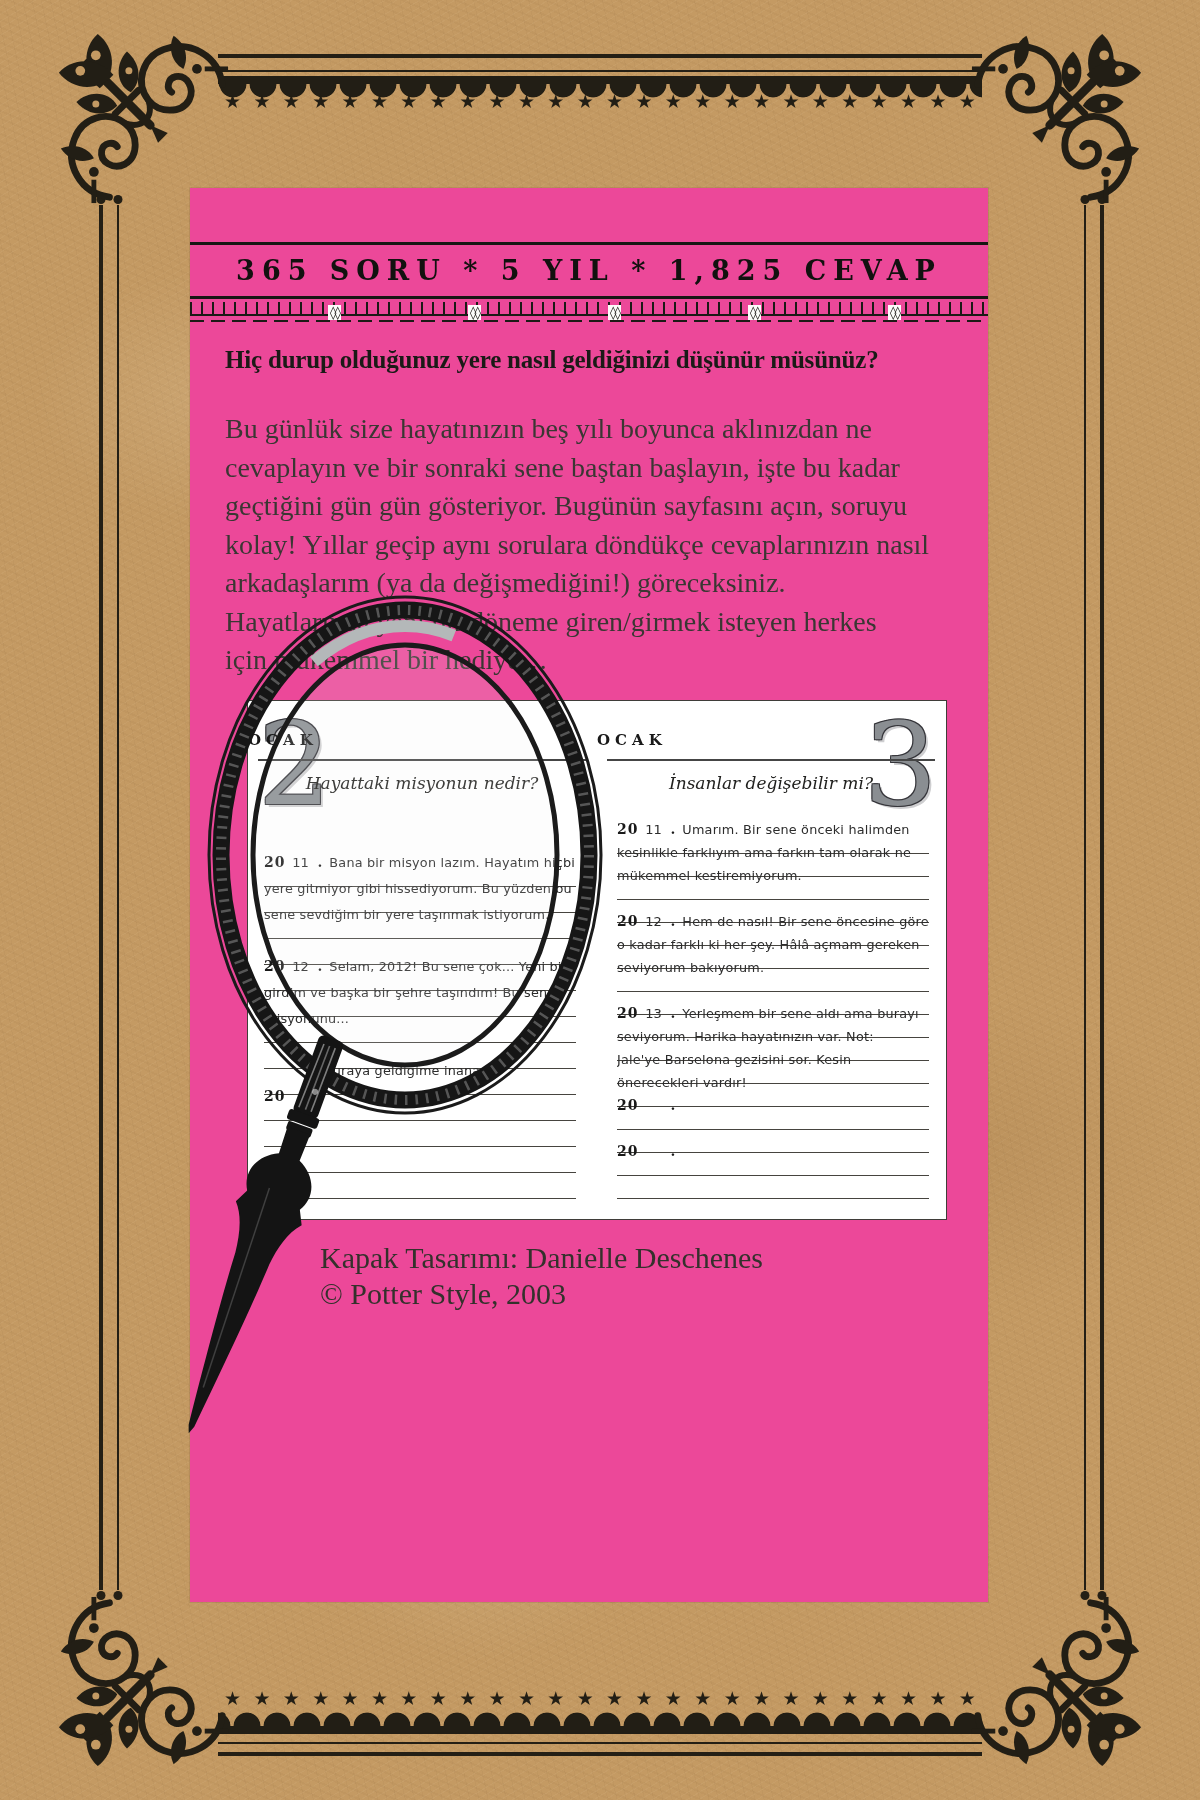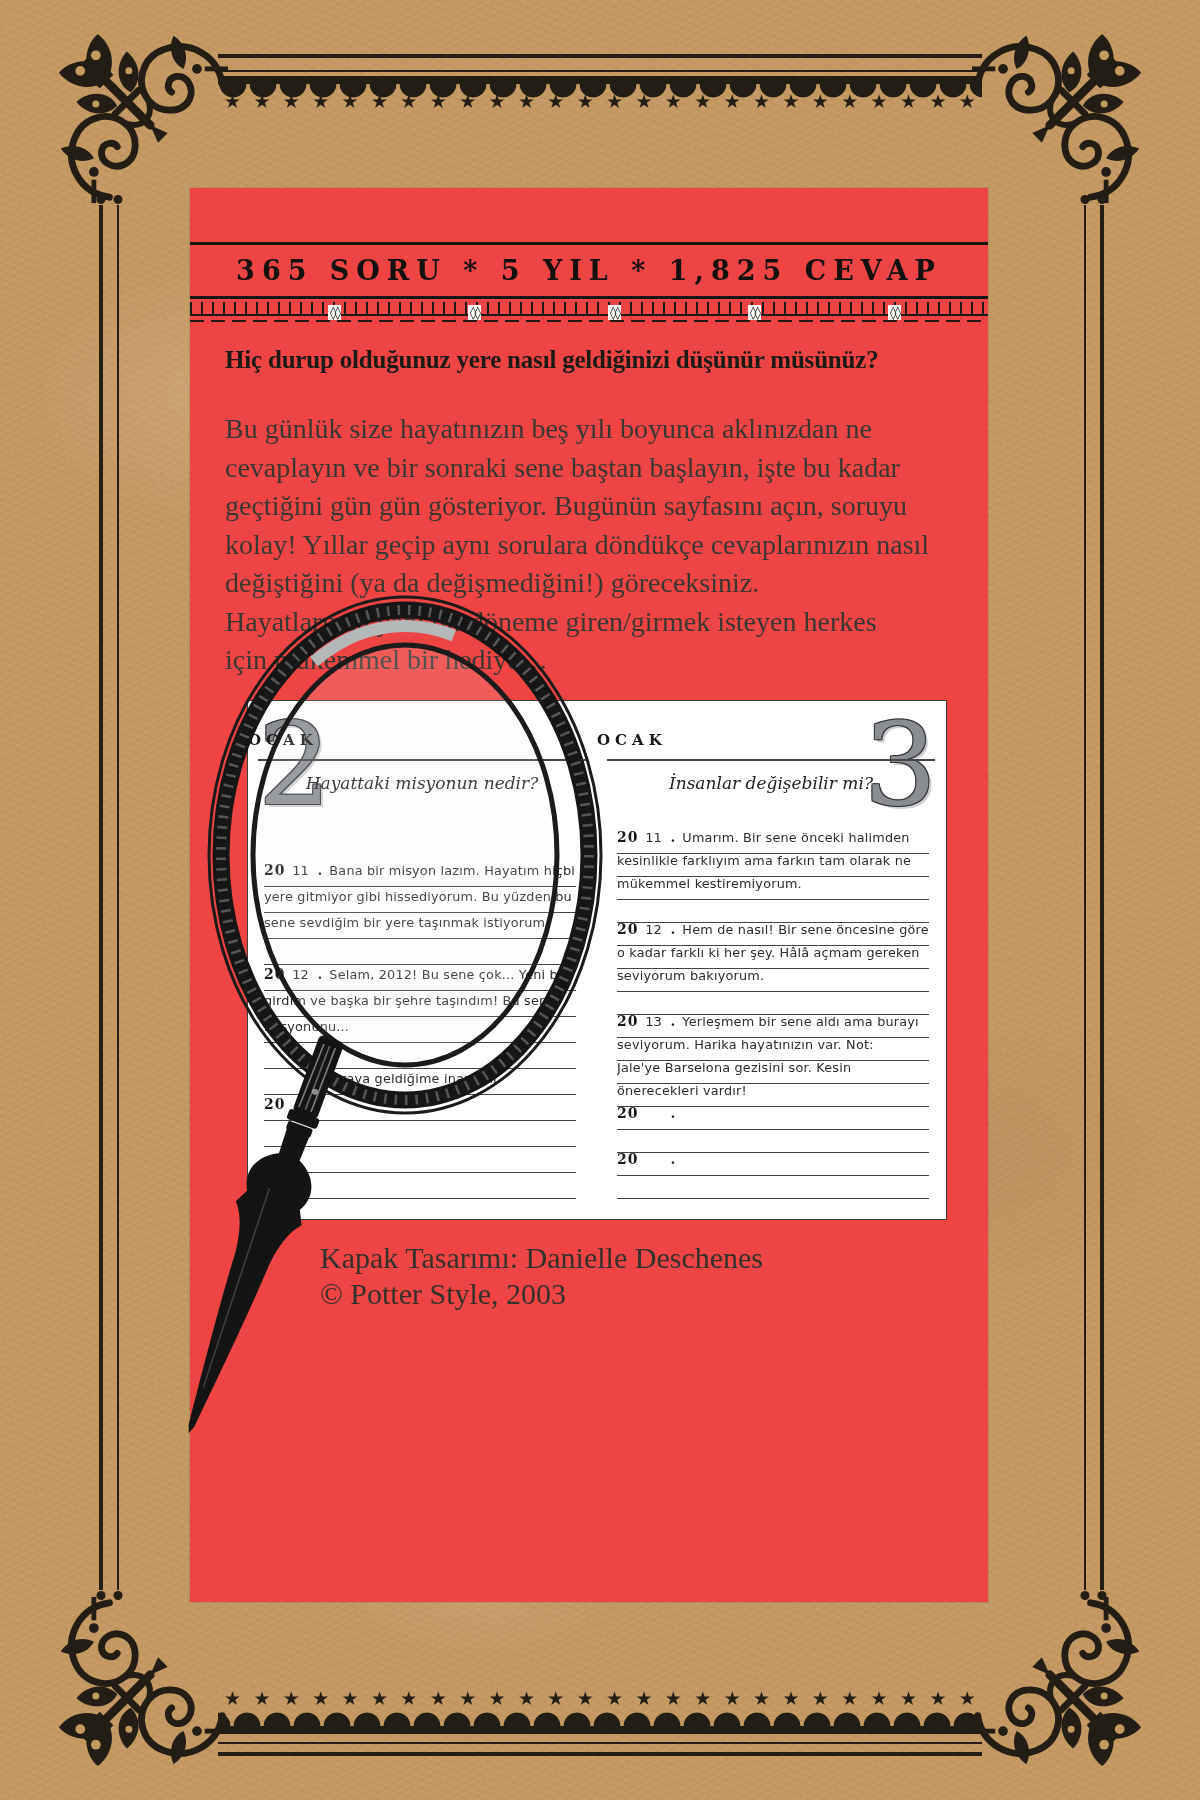--- a/index.html
+++ b/index.html
@@ -40,21 +40,21 @@
   .stars{position:absolute;left:224px;right:224px;display:flex;justify-content:space-between;
     color:#221e15;font-size:19px;line-height:1;font-family:"DejaVu Sans",sans-serif;}
   .stars-top{top:92px;}
   .stars-bot{bottom:92px;}
   .corner{position:absolute;width:175px;height:175px;}
   .c-tl{left:55px;top:30px;}
   .c-tr{right:55px;top:30px;transform:scaleX(-1);}
   .c-bl{left:55px;bottom:30px;transform:scaleY(-1);}
   .c-br{right:55px;bottom:30px;transform:scale(-1,-1);}
   
-  .panel{position:absolute;left:190px;top:188px;width:798px;height:1414px;background:#ef4444;
+  .panel{position:absolute;left:190px;top:188px;width:798px;height:1414px;background:#ec4899;
     box-shadow:0 0 0 1px rgba(80,60,30,.12);}
   .rule{position:absolute;left:0;right:0;background:#181613;}
   .rule1{top:54px;height:3px;}
   .rule2{top:108px;height:3px;}
   .band-title{position:absolute;left:0;right:0;top:60px;height:46px;line-height:46px;
     text-align:center;font-family:"DejaVu Serif",serif;font-weight:700;font-size:27px;
     letter-spacing:7px;color:#12110f;white-space:nowrap;}
   .fringe-ticks{position:absolute;left:0;right:0;top:114px;height:12px;
     background:repeating-linear-gradient(90deg,#1c1a16 0 2px,transparent 2px 11px);}
   .fringe-line{position:absolute;left:0;right:0;top:126px;height:2px;background:#1c1a16;}
@@ -77,21 +77,21 @@
   .hrule{position:absolute;left:10px;right:10px;top:58px;height:1.5px;background:#454545;}
   .question{position:absolute;left:0;right:0;top:72px;text-align:center;
     font-style:italic;font-size:17px;color:#21211f;font-family:"DejaVu Serif",serif;}
   .daynum{position:absolute;font-family:"DejaVu Serif",serif;font-size:115px;line-height:1;
     color:#8a8e92;text-shadow:1px 1px 0 #35353a,-1px -1px 0 #35353a,1px -1px 0 #35353a,-1px 1px 0 #35353a,3px 3px 0 rgba(60,60,66,.25);}
   .dn-left{left:10px;top:6px;}
   .dn-right{right:8px;top:6px;}
   .rows{position:absolute;left:16px;right:20px;}
   .rows-left{top:160px;}
   .rows-right{top:130px;left:20px;right:16px;}
-  .row{border-bottom:1.4px solid #46443f;display:flex;align-items:flex-end;padding-bottom:8px;box-sizing:border-box;}
+  .row{border-bottom:1.4px solid #46443f;display:flex;align-items:flex-end;padding-bottom:16px;box-sizing:border-box;}
   .rows-left .row{height:26px;}
   .rows-right .row{height:23px;}
   .row span:empty{display:none;}
   .yr-prefix{font-family:"DejaVu Serif",serif;font-weight:700;font-size:14px;color:#191919;
     letter-spacing:1px;margin-right:3px;}
   .yr{display:inline-block;min-width:24px;text-align:center;white-space:pre;
     font-family:"DejaVu Sans",sans-serif;font-size:13px;color:#2c2c2c;}
   .dot{font-family:"DejaVu Serif",serif;font-weight:700;font-size:14px;color:#191919;margin:0 7px 0 5px;}
   .hw{font-family:"DejaVu Sans",sans-serif;font-size:12.8px;color:#2c2c2c;letter-spacing:0.2px;
     white-space:pre;overflow:hidden;}
@@ -304,21 +304,21 @@
   <span class="fringe-dia" style="left:558px">◊◊</span>
   <span class="fringe-dia" style="left:698px">◊◊</span>
 
   <div class="heading">Hiç durup olduğunuz yere nasıl geldiğinizi düşünür müsünüz?</div>
 
   <div class="bodytext">
     <div class="ln">Bu günlük size hayatınızın beş yılı boyunca aklınızdan ne</div>
     <div class="ln">cevaplayın ve bir sonraki sene baştan başlayın, işte bu kadar</div>
     <div class="ln">geçtiğini gün gün gösteriyor. Bugünün sayfasını açın, soruyu</div>
     <div class="ln">kolay! Yıllar geçip aynı sorulara döndükçe cevaplarınızın nasıl</div>
-    <div class="ln">değiştiğini (ya da değişmediğini!) göreceksiniz.</div>
+    <div class="ln">arkadaşlarım (ya da değişmediğini!) göreceksiniz.</div>
     <div class="ln">Hayatlarında yeni bir döneme giren/girmek isteyen herkes</div>
     <div class="ln">için mükemmel bir hediye…</div>
   </div>
 
   <div class="journal">
     <div class="jpage jp-left">
       <div class="daynum dn-left">2</div>
       <div class="month">OCAK</div>
       <div class="hrule"></div>
       <div class="question">Hayattaki misyonun nedir?</div>

